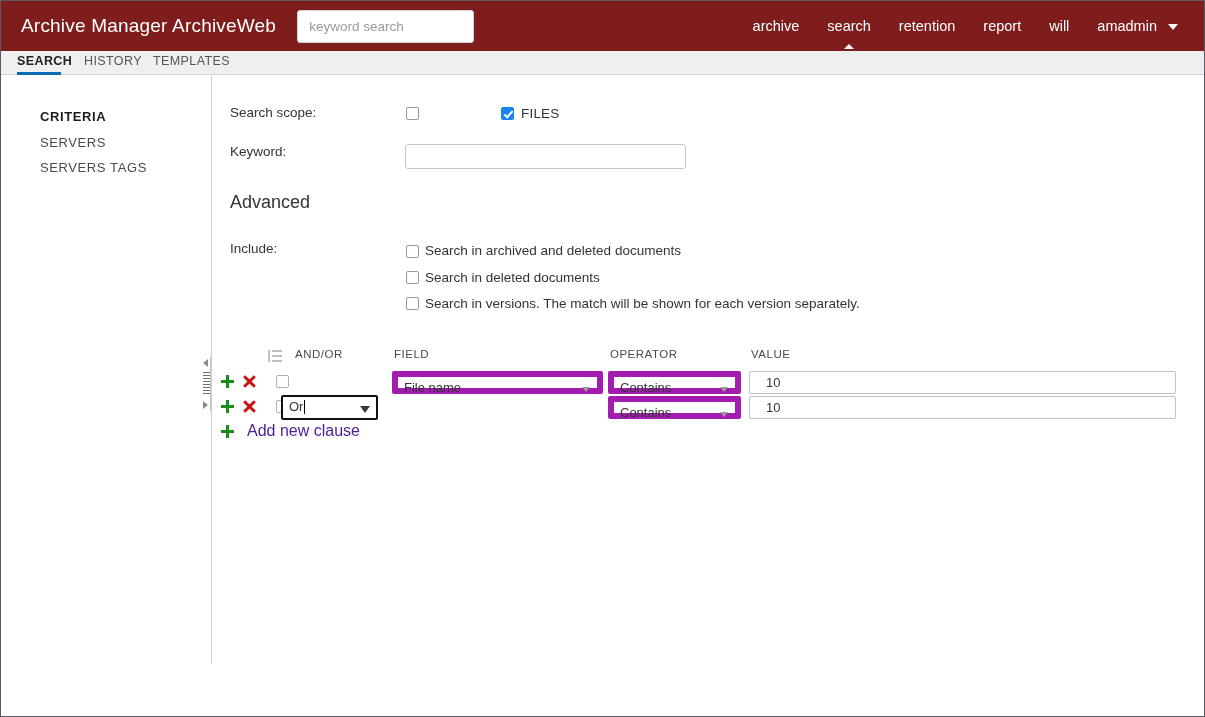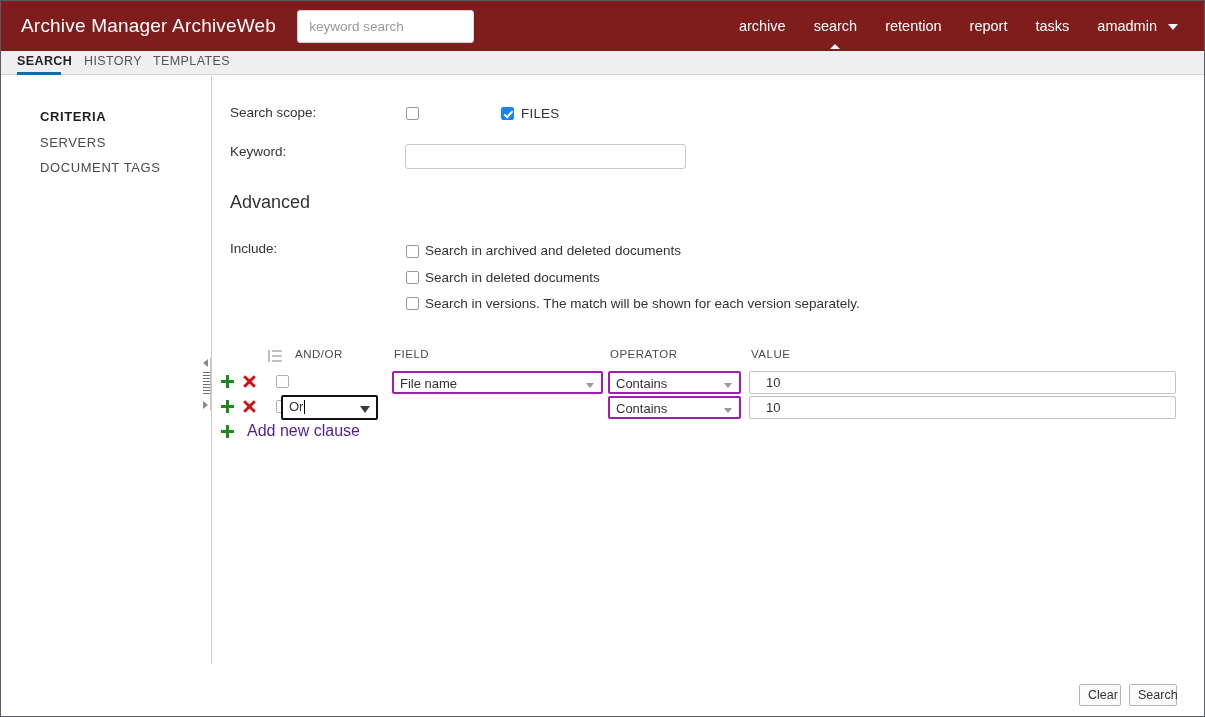--- a/index.html
+++ b/index.html
@@ -334,21 +334,21 @@
     background: #ffffff;
     border-radius: 2px;
     cursor: pointer;
   }
 
   
   .sel {
     position: absolute;
     height: 23px;
     background: #ffffff;
-    border: 2px solid #a21caf;
+    border: 6px solid #a21caf;
     border-radius: 2px;
     font-size: 13px;
     color: #333333;
     cursor: pointer;
   }
   .sel .txt {
     position: absolute;
     left: 6px; top: 3px;
     white-space: nowrap;
     overflow: hidden;
@@ -451,21 +451,21 @@
         <span>search</span>
         <span class="caret-up"></span>
       </div>
       <div class="topnav-item">
         <span>retention</span>
       </div>
       <div class="topnav-item">
         <span>report</span>
       </div>
       <div class="topnav-item">
-        <span>tasks</span>
+        <span>will</span>
       </div>
       <div class="topnav-item">
         <span>amadmin</span>
         <span class="caret-down"></span>
       </div>
     </div>
   </div>
 
   <div class="tabbar">
     <div class="tab tab-search active">
@@ -480,21 +480,21 @@
   </div>
 
   <div class="sidebar">
     <div class="side-item side-0 active">
       <span>CRITERIA</span>
     </div>
     <div class="side-item side-1">
       <span>SERVERS</span>
     </div>
     <div class="side-item side-2">
-      <span>DOCUMENT TAGS</span>
+      <span>SERVERS TAGS</span>
     </div>
   </div>
 
   <div class="splitter">
     <div class="bar"></div>
     <div class="ar-up"></div>
     <div class="grip"></div>
     <div class="ar-dn"></div>
   </div>
 
@@ -565,18 +565,14 @@
       </div>
 
       <div class="addclause">
         <div class="icon-plus"></div>
         <div class="acl">Add new clause</div>
       </div>
 
     </div>
   </div>
 
-  <div class="footer">
-    <button class="btn btn-clear">Clear</button>
-    <button class="btn btn-search">Search</button>
-  </div>
 
 </div>
 
 </body></html>

